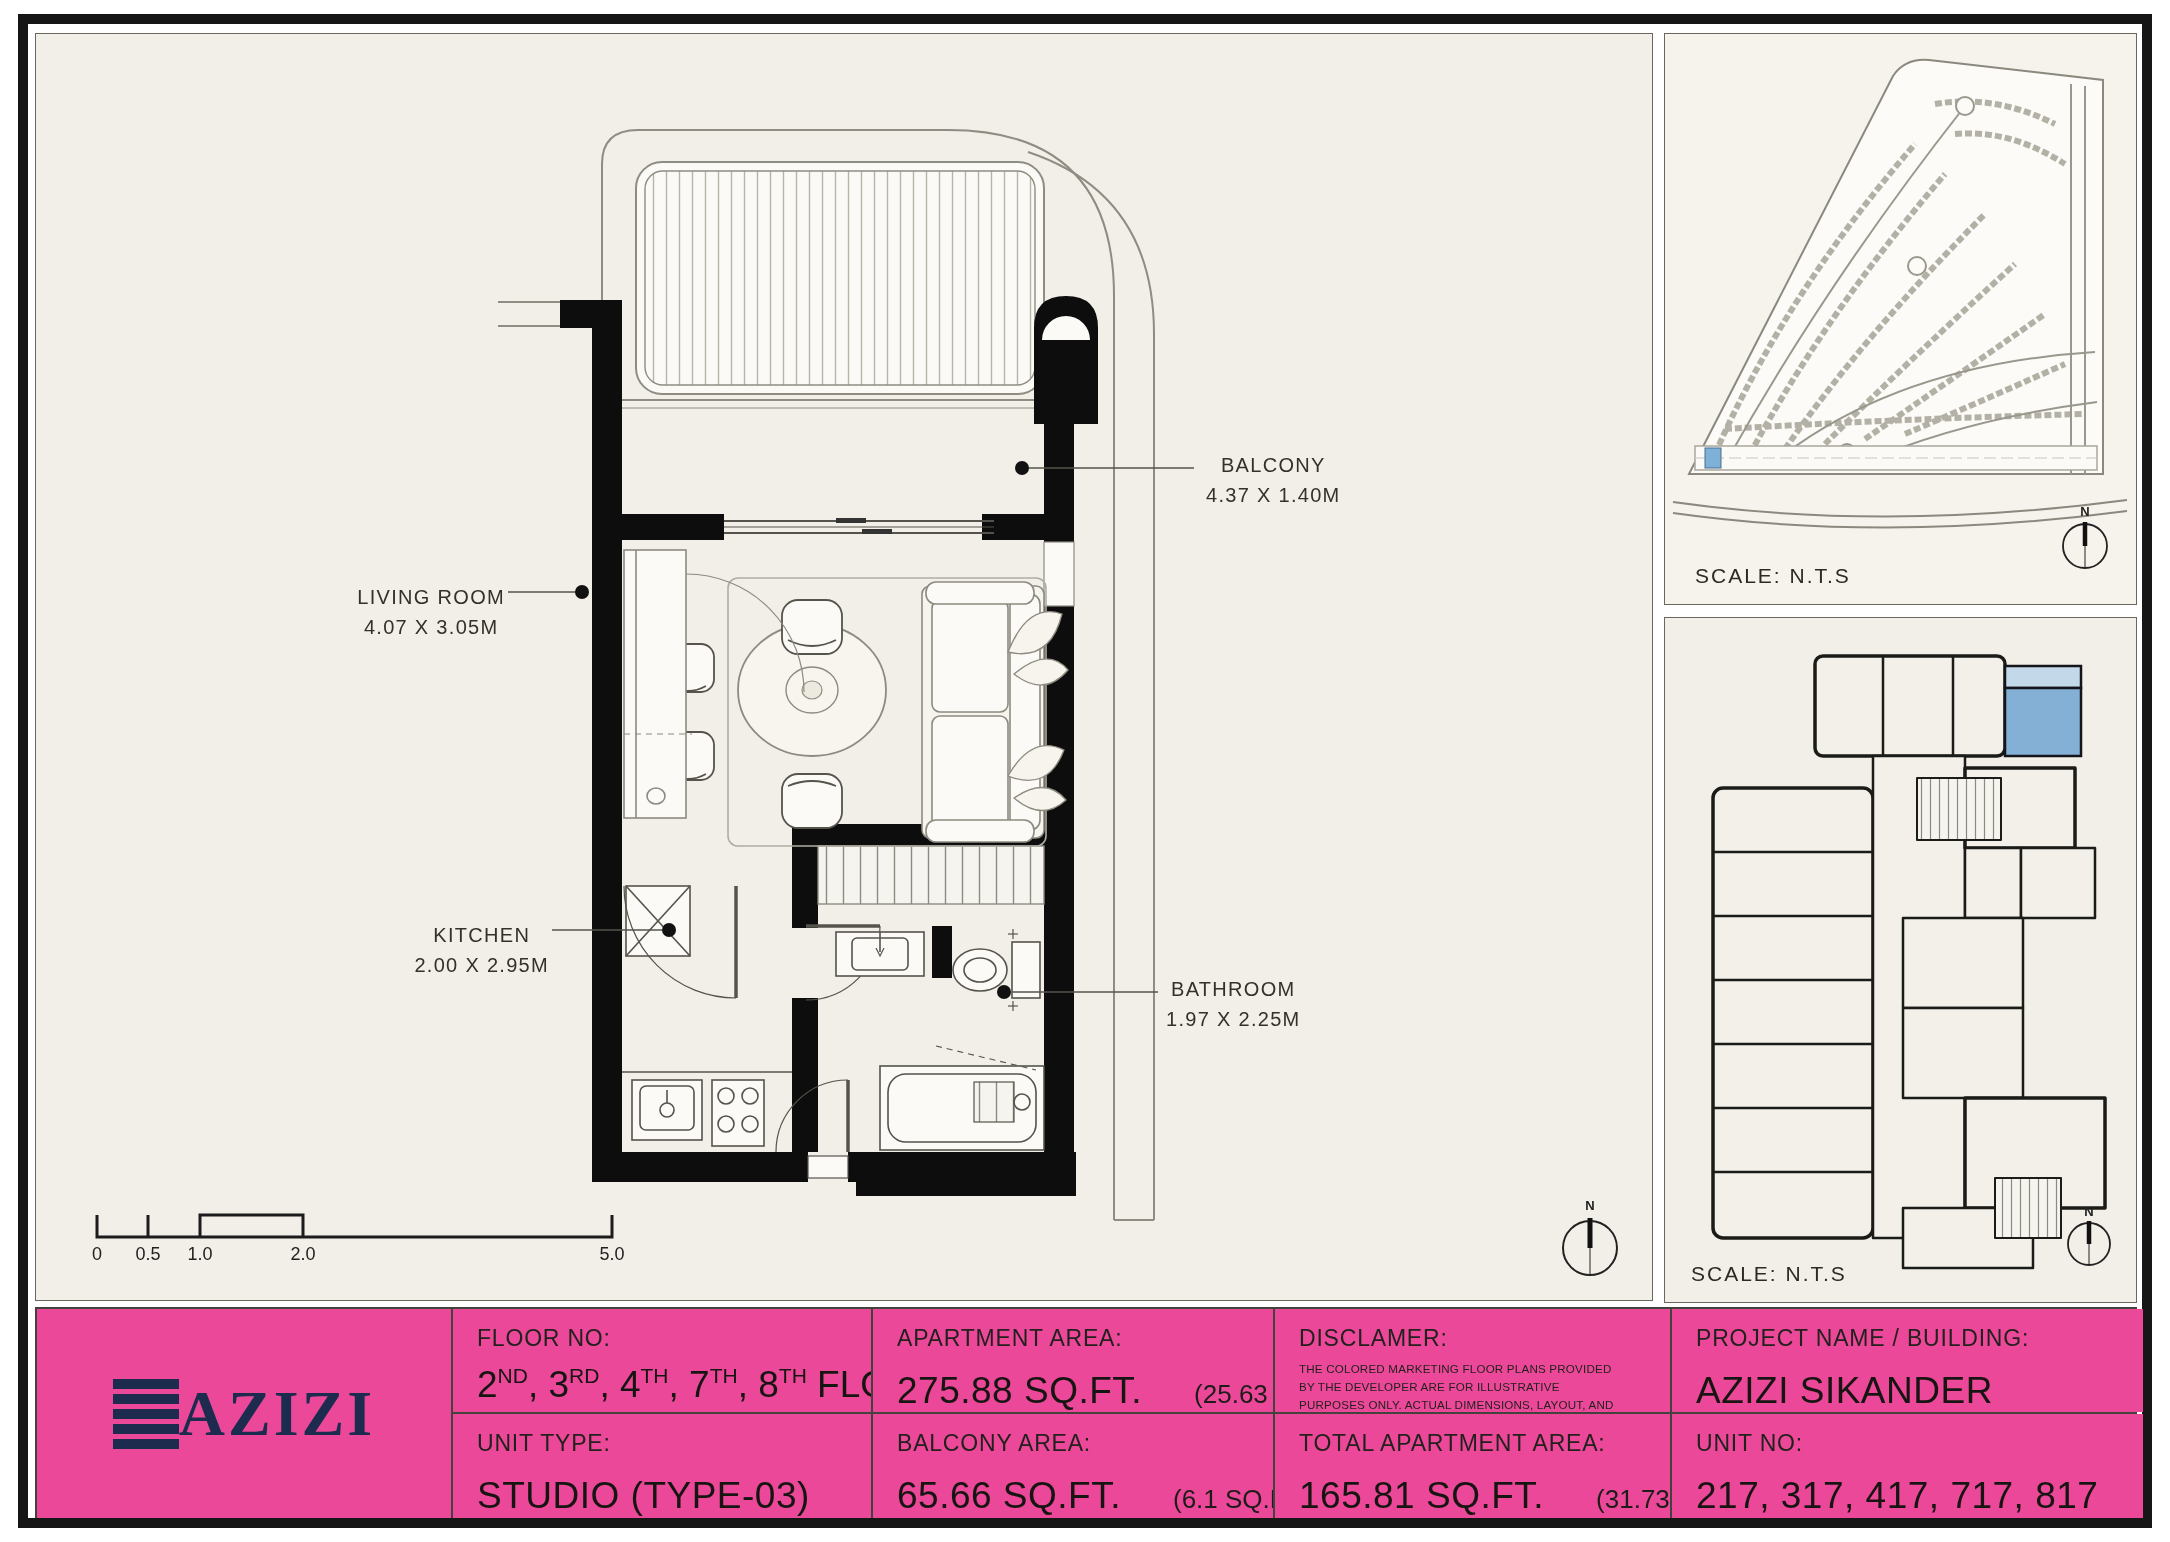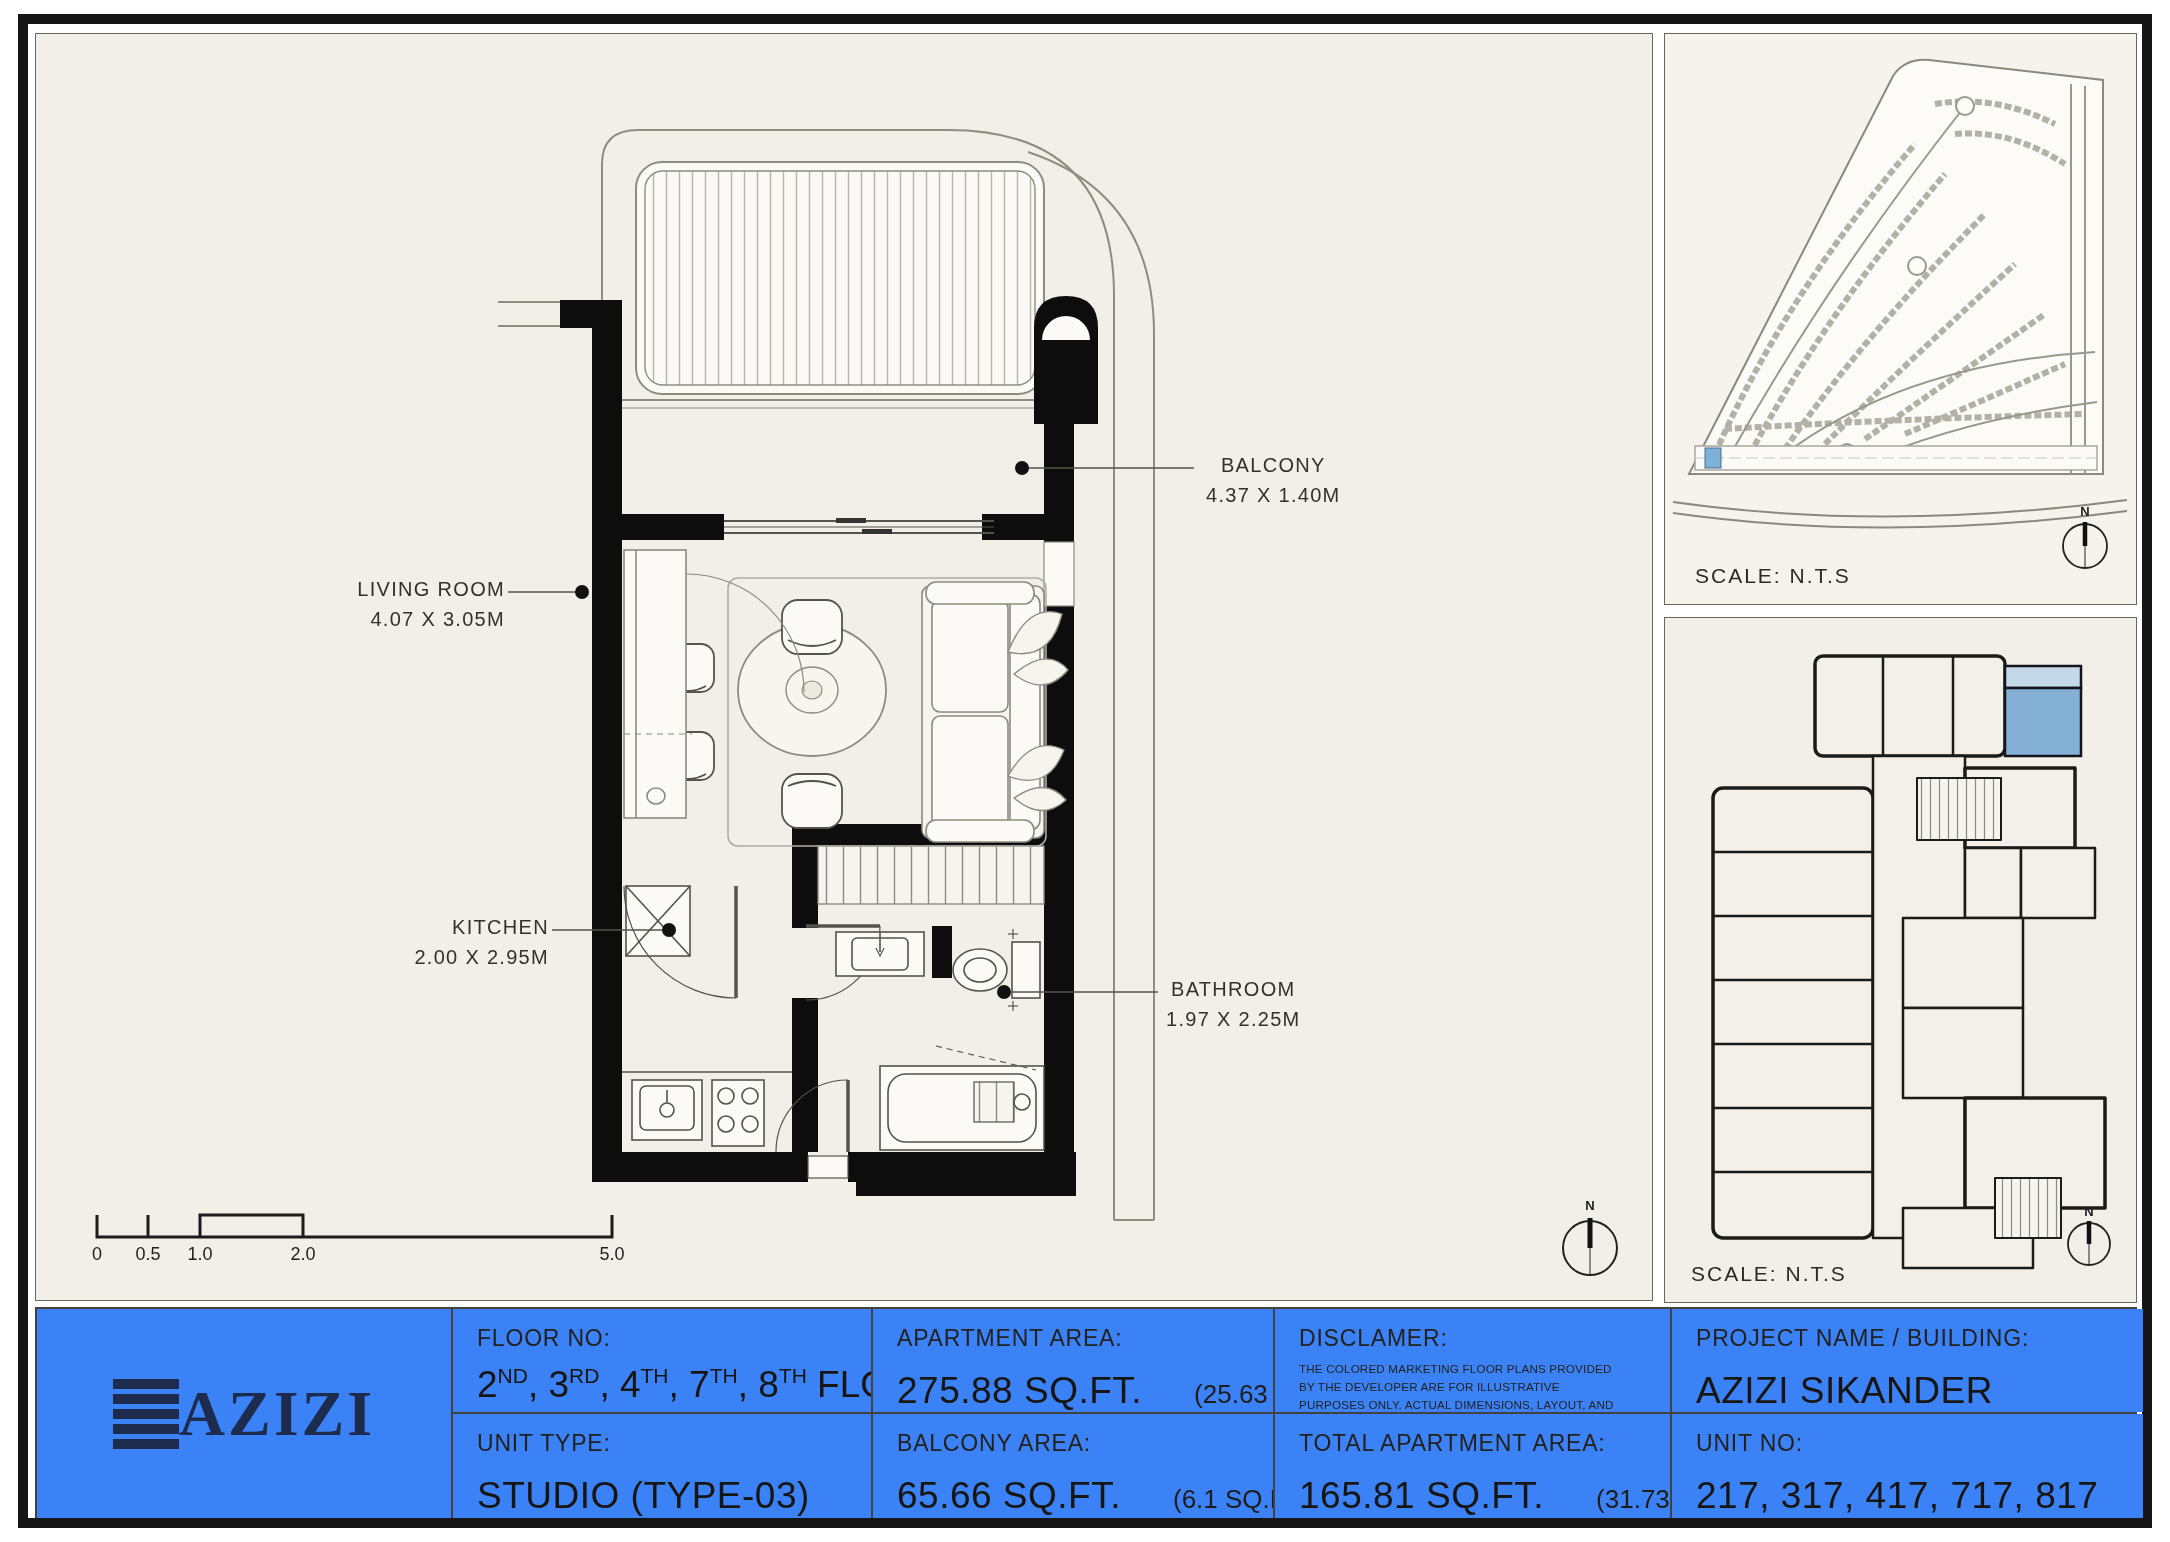--- a/index.html
+++ b/index.html
@@ -7,32 +7,32 @@
         font-family:"Liberation Sans",sans-serif;overflow:hidden;}
   .frame{position:absolute;left:18px;top:14px;right:18px;bottom:14px;
          border:10px solid #161616;pointer-events:none;}
   .panel{position:absolute;background:#f2efe8;border:1.5px solid #6a675f;box-sizing:border-box;}
   #plan-panel{left:35px;top:33px;width:1618px;height:1268px;}
   #site-panel{left:1664px;top:33px;width:473px;height:572px;background:#f5f3ec;}
   #key-panel{left:1664px;top:617px;width:473px;height:686px;}
   svg{position:absolute;left:0;top:0;}
   
   .room-label{position:absolute;color:#33312b;font-size:20px;letter-spacing:1.3px;line-height:30px;text-align:center;}
-  .room-label.right-align{text-align:right;}
+  .room-label.right-align{text-align:center;margin-top:8px;}
   .lbl-name{white-space:nowrap;}
   .lbl-dims{white-space:nowrap;}
   
   .tick{position:absolute;transform:translateX(-50%);font-size:18px;color:#222;top:1210px;}
   .north{position:absolute;font-size:13px;color:#222;transform:translateX(-50%);font-weight:bold;}
   .scale-text{position:absolute;font-size:21px;letter-spacing:2px;color:#2c2a25;}
   
   #title-table{position:absolute;left:35px;top:1307px;width:2102px;height:211px;
      display:grid;grid-template-columns:414px 418px 400px 395px 471px;grid-template-rows:103px 104px;
      gap:2px;background:#44423c;border:2px solid #44423c;box-sizing:border-box;}
-  .cell{background:#3b82f6;padding:12px 24px;box-sizing:border-box;overflow:hidden;}
+  .cell{background:#ec4899;padding:12px 24px;box-sizing:border-box;overflow:hidden;}
   .cell .hd{font-size:23px;letter-spacing:.8px;color:#22211d;margin-top:4px;}
   .valrow{display:flex;align-items:baseline;gap:52px;margin-top:18px;}
   .val{font-size:37px;color:#161511;letter-spacing:.5px;white-space:nowrap;}
   .metric{font-size:26px;color:#1d1c18;white-space:nowrap;}
   .floorval{font-size:37px;color:#161511;margin-top:12px;white-space:nowrap;}
   .fsup{font-size:21px;vertical-align:14px;letter-spacing:0;}
   .disc-text{font-size:11.6px;line-height:1.55;color:#22211d;margin-top:8px;width:92%;letter-spacing:.2px;}
   #logo-cell{grid-row:1/3;display:flex;align-items:center;justify-content:center;}
   .logo{display:flex;align-items:center;}
   .logo-bars{display:flex;flex-direction:column;gap:5px;}

